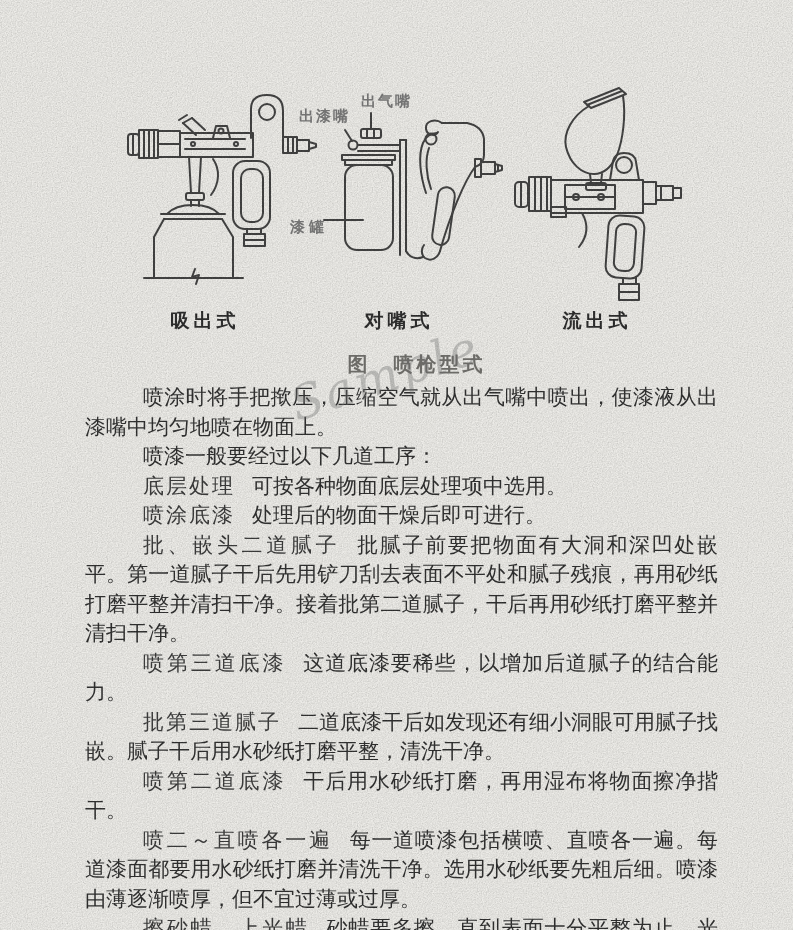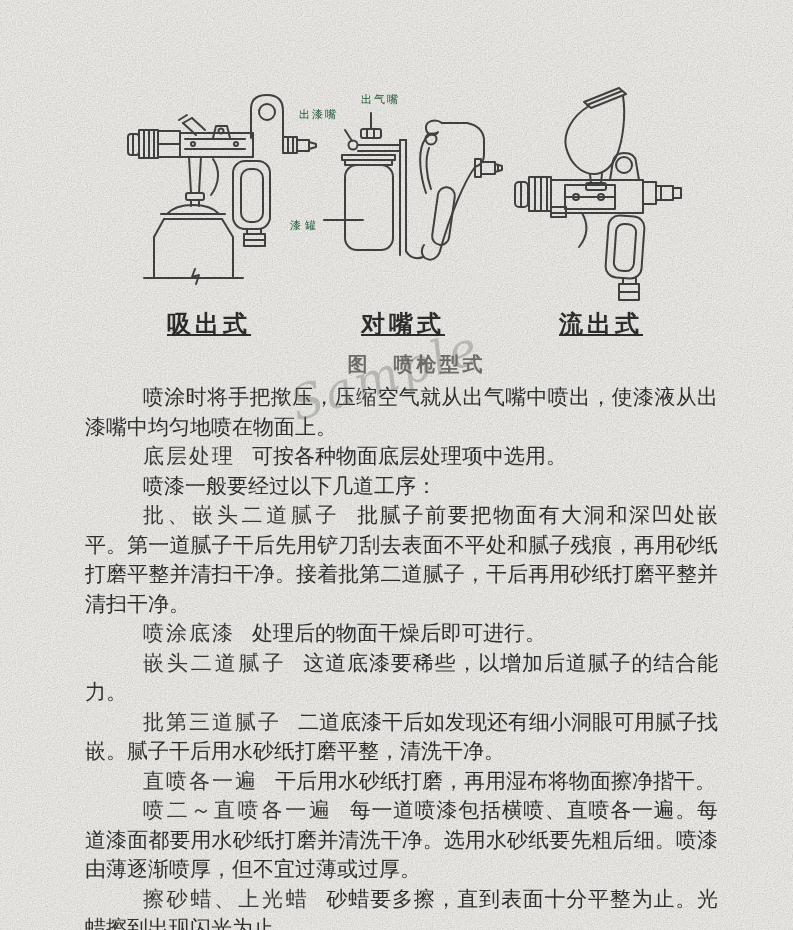--- a/index.html
+++ b/index.html
@@ -8,26 +8,26 @@
     background:#edece8;
     font-family:"Liberation Serif", serif;
     color:#2b2b2b;
   }
   .page{position:absolute;inset:0;}
   
   .fig-svg{position:absolute;left:95px;top:85px;width:620px;height:225px;}
   .fig-svg *{vector-effect:non-scaling-stroke;}
   .lineart{stroke:#3a3a3a;stroke-width:2;fill:none;stroke-linecap:round;stroke-linejoin:round;}
   .fig-label{
-    position:absolute;font-size:11px;font-weight:normal;letter-spacing:2px;
-    color:#14532d;white-space:nowrap;
+    position:absolute;font-size:15px;font-weight:bold;letter-spacing:2px;
+    color:#737373;white-space:nowrap;
   }
   .gun-caption{
-    position:absolute;width:76px;text-align:center;font-size:24px;font-weight:bold;
-    letter-spacing:4px;color:#242424;white-space:nowrap;text-decoration:underline;
+    position:absolute;width:76px;text-align:center;font-size:19px;font-weight:bold;
+    letter-spacing:4px;color:#242424;white-space:nowrap;
   }
   .fig-caption{
     position:absolute;left:0;top:351px;width:793px;text-align:center;
     font-size:20px;letter-spacing:3px;color:#555450;font-weight:bold;opacity:.85;margin-left:20px;
   }
   
   .watermark{
     position:absolute;left:292px;top:378px;width:230px;
     font-family:"DejaVu Serif", serif;font-style:italic;
     font-size:47px;letter-spacing:3px;color:rgba(105,105,105,0.36);
@@ -212,27 +212,27 @@
   <div class="gun-caption" style="left:167px;top:308px;">吸出式</div>
   <div class="gun-caption" style="left:361px;top:308px;text-align:center;">对嘴式</div>
   <div class="gun-caption" style="left:559px;top:308px;">流出式</div>
 
   <div class="fig-caption">图　喷枪型式</div>
 
   <div class="watermark">Sample</div>
 
   <div class="body-text">
     <p class="para"><span class="pt">喷涂时将手把揿压，压缩空气就从出气嘴中喷出，使漆液从出漆嘴中均匀地喷在物面上。</span></p>
+    <p class="para"><span class="pt">喷漆一般要经过以下几道工序：</span></p>
     <p class="para"><span class="ph">底层处理</span><span class="pt">可按各种物面底层处理项中选用。</span></p>
-    <p class="para"><span class="pt">喷漆一般要经过以下几道工序：</span></p>
+    <p class="para"><span class="ph">喷涂底漆</span><span class="pt">处理后的物面干燥后即可进行。</span></p>
     <p class="para"><span class="ph">批、嵌头二道腻子</span><span class="pt">批腻子前要把物面有大洞和深凹处嵌平。第一道腻子干后先用铲刀刮去表面不平处和腻子残痕，再用砂纸打磨平整并清扫干净。接着批第二道腻子，干后再用砂纸打磨平整并清扫干净。</span></p>
-    <p class="para"><span class="ph">喷涂底漆</span><span class="pt">处理后的物面干燥后即可进行。</span></p>
-    <p class="para"><span class="ph">嵌头二道腻子</span><span class="pt">这道底漆要稀些，以增加后道腻子的结合能力。</span></p>
+    <p class="para"><span class="ph">喷第三道底漆</span><span class="pt">这道底漆要稀些，以增加后道腻子的结合能力。</span></p>
     <p class="para"><span class="ph">批第三道腻子</span><span class="pt">二道底漆干后如发现还有细小洞眼可用腻子找嵌。腻子干后用水砂纸打磨平整，清洗干净。</span></p>
-    <p class="para"><span class="ph">直喷各一遍</span><span class="pt">干后用水砂纸打磨，再用湿布将物面擦净揩干。</span></p>
+    <p class="para"><span class="ph">喷第二道底漆</span><span class="pt">干后用水砂纸打磨，再用湿布将物面擦净揩干。</span></p>
     <p class="para"><span class="ph">喷二～直喷各一遍</span><span class="pt">每一道喷漆包括横喷、直喷各一遍。每道漆面都要用水砂纸打磨并清洗干净。选用水砂纸要先粗后细。喷漆由薄逐渐喷厚，但不宜过薄或过厚。</span></p>
     <p class="para"><span class="ph">擦砂蜡、上光蜡</span><span class="pt">砂蜡要多擦，直到表面十分平整为止。光蜡擦到出现闪光为止。</span></p>
   </div>
 
   <svg class="noise" width="793" height="930" xmlns="http://www.w3.org/2000/svg">
     <filter id="grain">
       <feTurbulence type="fractalNoise" baseFrequency="0.8" numOctaves="2" stitchTiles="stitch"></feTurbulence>
       <feColorMatrix type="matrix" values="0 0 0 0 0.18  0 0 0 0 0.18  0 0 0 0 0.17  0.55 0.55 0.55 0 -0.62"></feColorMatrix>
     </filter>
     <rect width="793" height="930" filter="url(#grain)"></rect>

